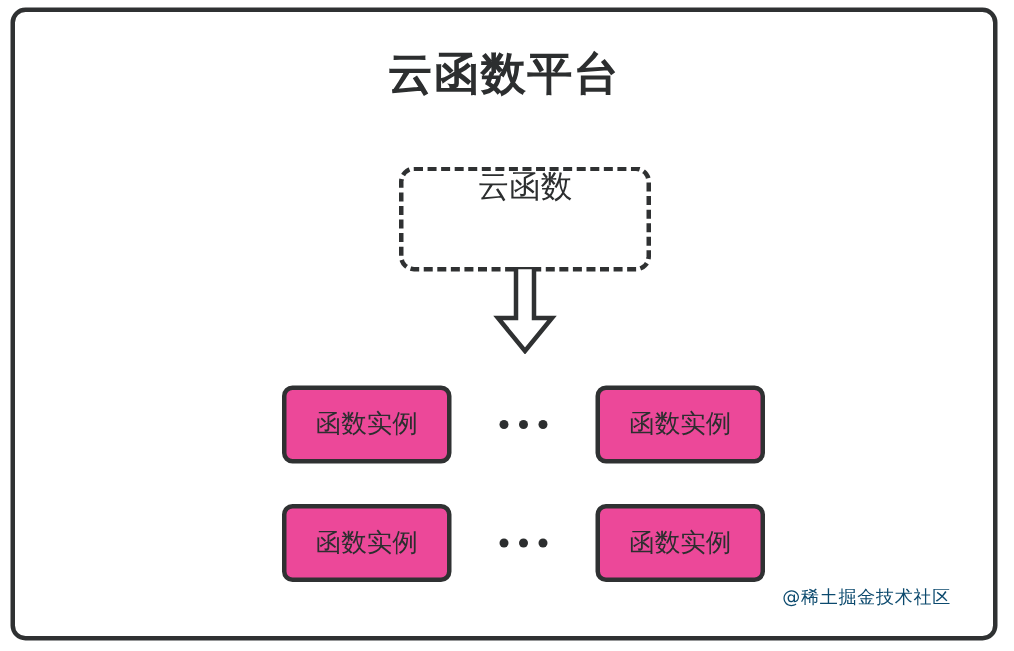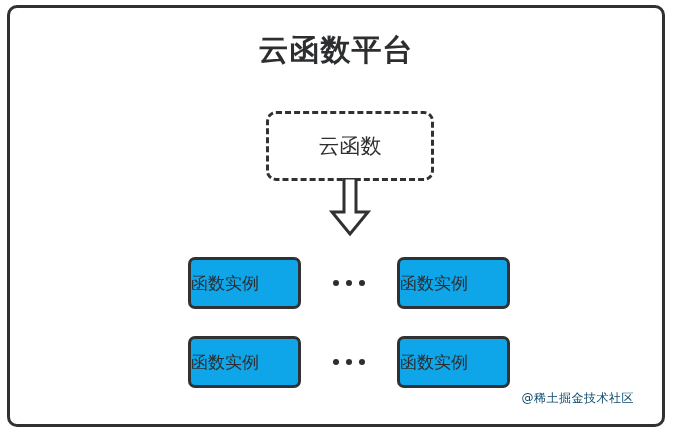--- a/index.html
+++ b/index.html
@@ -52,21 +52,21 @@
     position: absolute;
     left: 256px;
     top: 103px;
     width: 168px;
     height: 70px;
     box-sizing: border-box;
     border: 3px dashed #2f3132;
     border-radius: 10px;
     background: #ffffff;
     display: flex;
-    align-items: center;
+    align-items: flex-start;
     justify-content: center;
   }
   .cloud-function-node .node-label {
     font-size: 21px;
     color: #2c2e2f;
     line-height: 1;
   }
 
   
   .flow-arrow {
@@ -89,23 +89,24 @@
   }
   .instance-row.row-1 { top: 249px; }
   .instance-row.row-2 { top: 328px; }
 
   .instance-box {
     box-sizing: border-box;
     width: 113px;
     height: 52px;
     border: 3px solid #2f3132;
     border-radius: 7px;
-    background: #0ea5e9;
+    background: #ec4899;
     display: flex;
     align-items: center;
+    justify-content: center;
   }
   .instance-box .node-label {
     font-size: 17px;
     color: #2c2e2f;
     line-height: 1;
   }
 
   .ellipsis-dots {
     display: flex;
     align-items: center;

